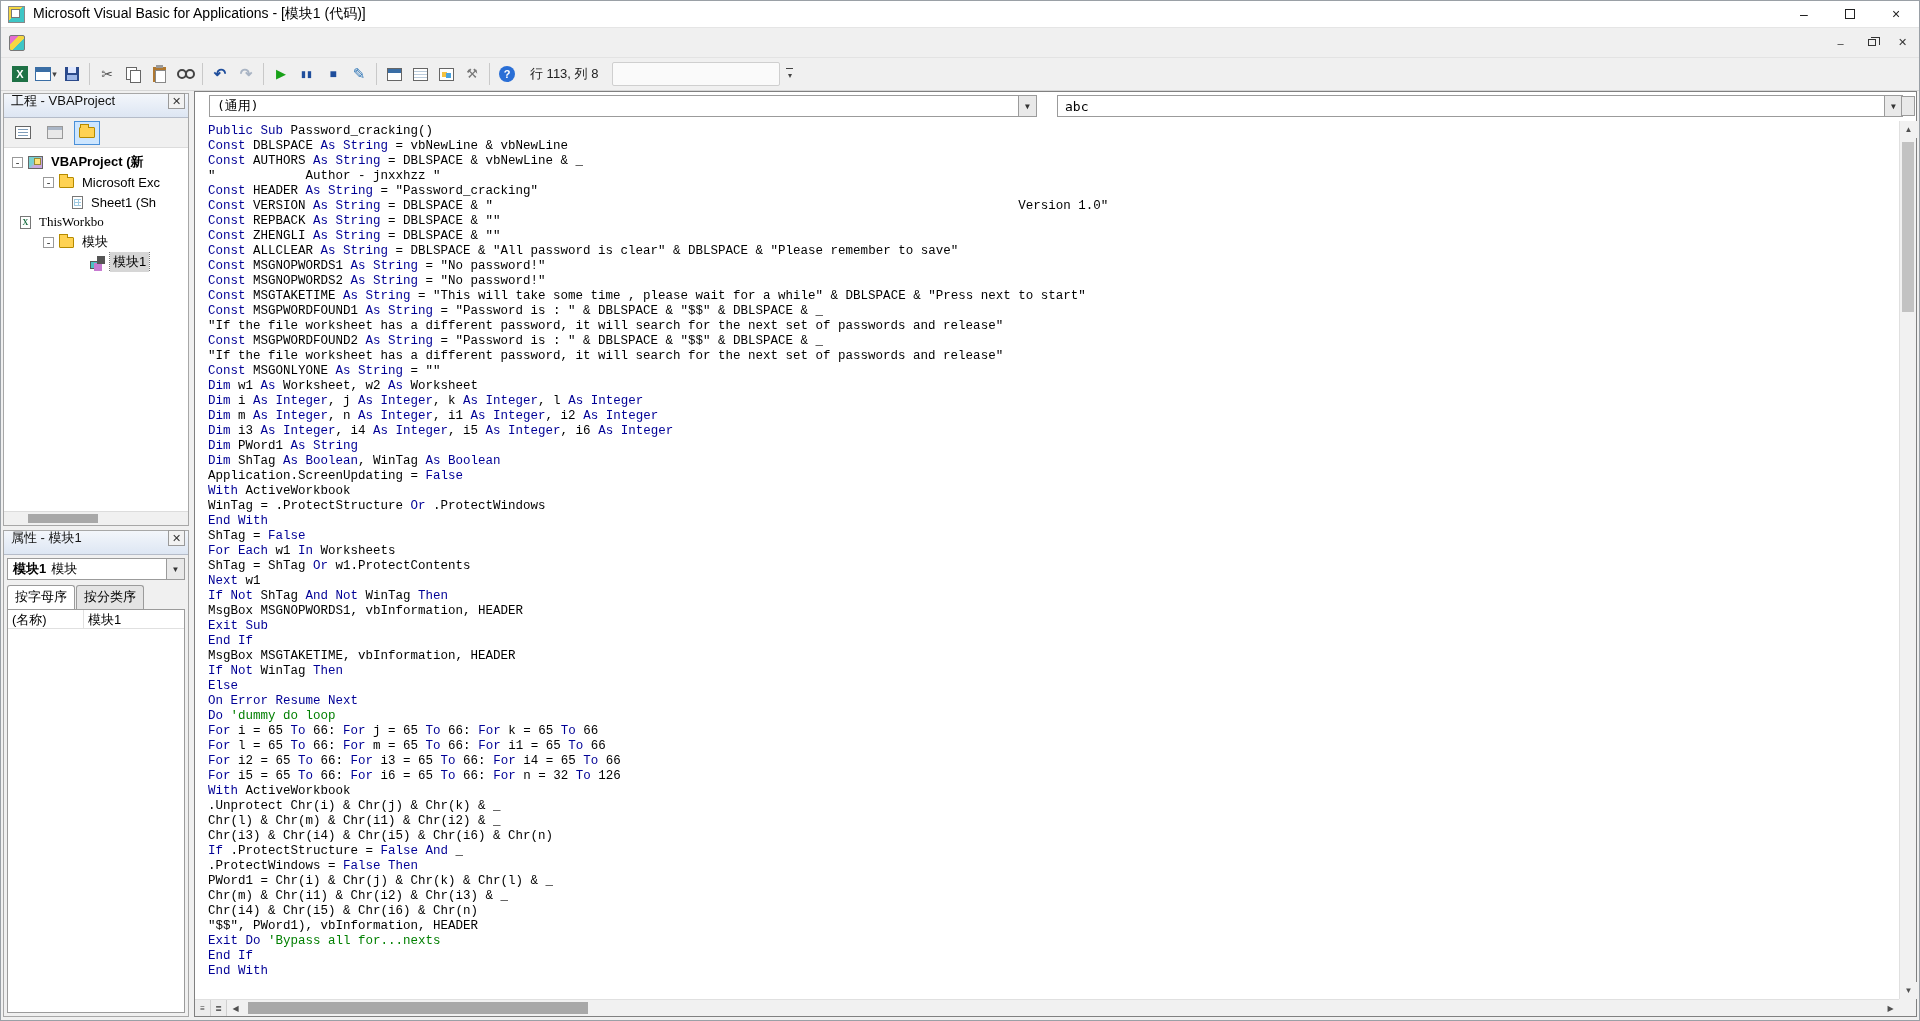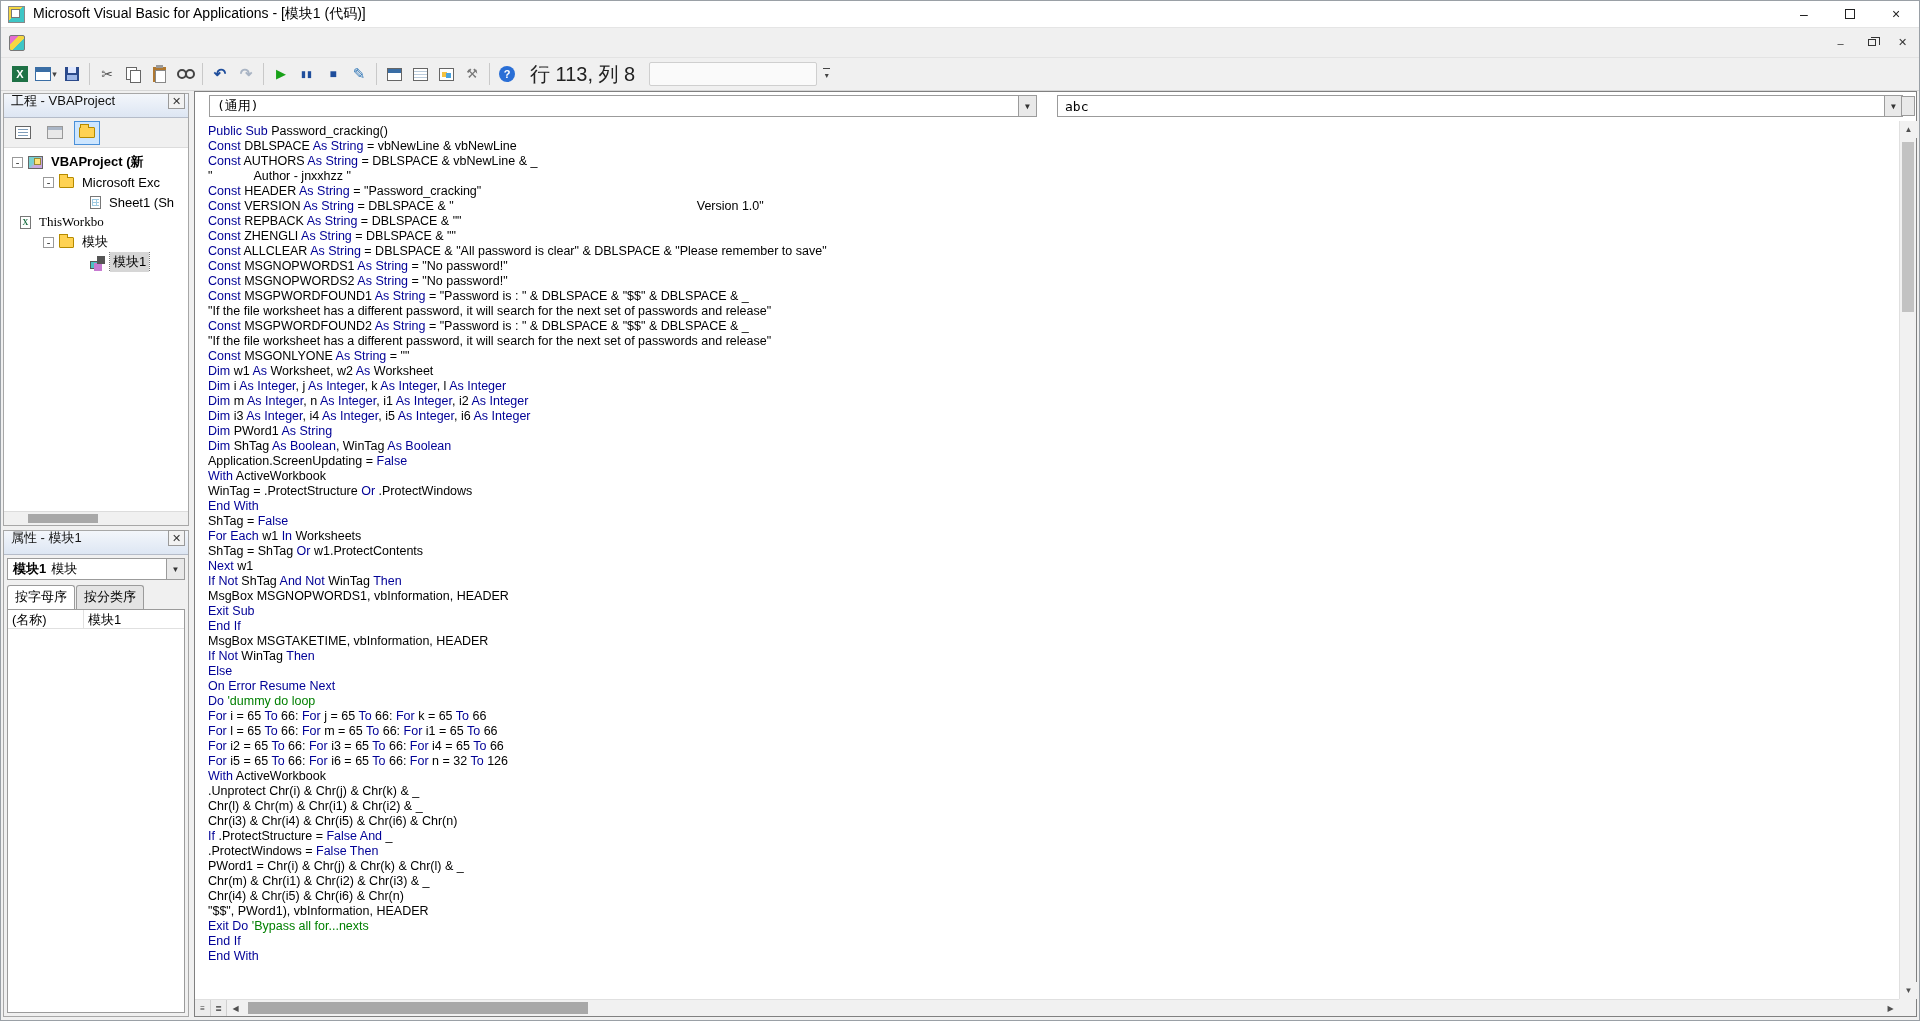--- a/index.html
+++ b/index.html
@@ -70,21 +70,21 @@
   .ic-project-explorer::before { content:""; position:absolute; left:0; top:0; right:0; height:4px; background:#3a6ea5; }
   .ic-properties-window { border:1px solid #666; width:15px; height:13px;
     background:repeating-linear-gradient(#fff 0 2px,#bcd 2px 3px); }
   .ic-object-browser { border:1px solid #666; background:#fff; width:15px; height:13px; }
   .ic-object-browser::before { content:""; position:absolute; left:2px; top:3px; width:5px; height:5px; background:#f5c242; }
   .ic-object-browser::after { content:""; position:absolute; right:2px; bottom:2px; width:5px; height:5px; background:#4aa3df; }
   .ic-toolbox::before { content:"\2692"; color:#777; font-size:13px; }
   .ic-help { width:16px; height:16px; border-radius:50%; background:#2a6fd6; color:#fff;
     font-weight:bold; font-size:11px; }
   .ic-help::before { content:"?"; }
-  #line-col { font-size:20px; color:#222; margin:0 14px 0 10px; white-space:nowrap; }
+  #line-col { font-size:13px; color:#222; margin:0 14px 0 10px; white-space:nowrap; }
   #tb-well { width:168px; height:24px; background:#fafafa; border:1px solid #cfcfcf; border-radius:2px; }
   #tb-chevron { width:15px; height:26px; display:flex; flex-direction:column; align-items:center;
     justify-content:center; font-size:8px; color:#444; margin-left:2px; }
   #tb-chevron::before { content:""; width:7px; height:1px; background:#444; margin-bottom:2px; }
 
   
   .panel { position:absolute; left:2px; width:186px; background:#f0f0f0; border:1px solid #a7a7a7; }
   #project-panel { top:92px; height:433px; display:flex; flex-direction:column; }
   #properties-panel { top:529px; bottom:3px; display:flex; flex-direction:column; }
   .phead { height:24px; background:linear-gradient(#f3f6fb,#dde6f3); border-bottom:1px solid #b5bcc9;
@@ -157,21 +157,21 @@
     border-bottom:1px solid #a0a0a0; }
   .ccombo { position:absolute; top:3px; height:22px; background:#fff; border:1px solid #9b9b9b;
     display:flex; align-items:center; font-family:"DejaVu Sans Mono",monospace; font-size:13px; }
   #combo-left { left:14px; width:828px; }
   #combo-right { left:862px; width:846px; }
   .ccombo .txt { padding-left:7px; white-space:pre; }
   #split-box { position:absolute; right:1px; top:4px; width:14px; height:20px; background:#e9e9e9;
     border:1px solid #9b9b9b; }
   #code-area { position:absolute; left:0; top:29px; right:17px; bottom:17px; background:#fff;
     overflow:hidden; padding:3px 0 0 13px; }
-  .cl { white-space:pre; font-family:Liberation Sans, sans-serif; font-size:12.5px; line-height:15px; }
+  .cl { white-space:pre; font-family:Liberation Mono, monospace; font-size:12.5px; line-height:15px; }
   .c-k { color:#000096; } .c-t { color:#000000; } .c-c { color:#007F00; }
 
   
   #vscroll { position:absolute; right:0; top:29px; width:17px; bottom:17px; background:#f1f1f1; border-left:1px solid #e0e0e0; }
   #vscroll .arr { position:absolute; left:0; width:17px; height:17px; display:flex; align-items:center;
     justify-content:center; font-size:8px; color:#505050; background:#f1f1f1; }
   #vscroll .up { top:0; } #vscroll .dn { bottom:0; }
   #vscroll .thumb { position:absolute; left:2px; right:2px; top:21px; height:170px; background:#c2c2c2; }
   #hscroll { position:absolute; left:0; right:17px; bottom:0; height:17px; background:#f1f1f1;
     border-top:1px solid #e0e0e0; display:flex; align-items:stretch; }
@@ -296,21 +296,21 @@
         <div class="trow" style="padding-left: 8px;">
           <span class="texp">-</span>
           <span class="ticon ti-project"></span>
           <span class="tlabel bold">VBAProject (新</span>
         </div>
         <div class="trow" style="padding-left: 39px;">
           <span class="texp">-</span>
           <span class="ticon ti-folder"></span>
           <span class="tlabel">Microsoft Exc</span>
         </div>
-        <div class="trow" style="padding-left: 70px;">
+        <div class="trow" style="padding-left: 52px;">
           <span class="texp-sp" style="width: 16px;"></span>
           <span class="ticon ti-sheet"></span>
           <span class="tlabel">Sheet1 (Sh</span>
         </div>
         <div class="trow" style=" font-family: Liberation Serif, serif;">
           <span class="texp-sp" style="width: 16px;"></span>
           <span class="ticon ti-workbook"></span>
           <span class="tlabel">ThisWorkbo</span>
         </div>
         <div class="trow" style="padding-left: 39px;">
@@ -370,20 +370,21 @@
           <div class="cl"><span class="c-k">Const </span><span class="c-t">DBLSPACE </span><span class="c-k">As String</span><span class="c-t"> = vbNewLine &amp; vbNewLine</span></div>
           <div class="cl"><span class="c-k">Const </span><span class="c-t">AUTHORS </span><span class="c-k">As String</span><span class="c-t"> = DBLSPACE &amp; vbNewLine &amp; _</span></div>
           <div class="cl"><span class="c-t">"            Author - jnxxhzz "</span></div>
           <div class="cl"><span class="c-k">Const </span><span class="c-t">HEADER </span><span class="c-k">As String</span><span class="c-t"> = "Password_cracking"</span></div>
           <div class="cl"><span class="c-k">Const </span><span class="c-t">VERSION </span><span class="c-k">As String</span><span class="c-t"> = DBLSPACE &amp; "                                                                      Version 1.0"</span></div>
           <div class="cl"><span class="c-k">Const </span><span class="c-t">REPBACK </span><span class="c-k">As String</span><span class="c-t"> = DBLSPACE &amp; ""</span></div>
           <div class="cl"><span class="c-k">Const </span><span class="c-t">ZHENGLI </span><span class="c-k">As String</span><span class="c-t"> = DBLSPACE &amp; ""</span></div>
           <div class="cl"><span class="c-k">Const </span><span class="c-t">ALLCLEAR </span><span class="c-k">As String</span><span class="c-t"> = DBLSPACE &amp; "All password is clear" &amp; DBLSPACE &amp; "Please remember to save"</span></div>
           <div class="cl"><span class="c-k">Const </span><span class="c-t">MSGNOPWORDS1 </span><span class="c-k">As String</span><span class="c-t"> = "No password!"</span></div>
           <div class="cl"><span class="c-k">Const </span><span class="c-t">MSGNOPWORDS2 </span><span class="c-k">As String</span><span class="c-t"> = "No password!"</span></div>
+          <div class="cl"><span class="c-k">Const </span><span class="c-t">MSGTAKETIME </span><span class="c-k">As String</span><span class="c-t"> = "This will take some time , please wait for a while" &amp; DBLSPACE &amp; "Press next to start"</span></div>
           <div class="cl"><span class="c-k">Const </span><span class="c-t">MSGPWORDFOUND1 </span><span class="c-k">As String</span><span class="c-t"> = "Password is : " &amp; DBLSPACE &amp; "$$" &amp; DBLSPACE &amp; _</span></div>
           <div class="cl"><span class="c-t">"If the file worksheet has a different password, it will search for the next set of passwords and release"</span></div>
           <div class="cl"><span class="c-k">Const </span><span class="c-t">MSGPWORDFOUND2 </span><span class="c-k">As String</span><span class="c-t"> = "Password is : " &amp; DBLSPACE &amp; "$$" &amp; DBLSPACE &amp; _</span></div>
           <div class="cl"><span class="c-t">"If the file worksheet has a different password, it will search for the next set of passwords and release"</span></div>
           <div class="cl"><span class="c-k">Const </span><span class="c-t">MSGONLYONE </span><span class="c-k">As String</span><span class="c-t"> = ""</span></div>
           <div class="cl"><span class="c-k">Dim </span><span class="c-t">w1 </span><span class="c-k">As </span><span class="c-t">Worksheet, w2 </span><span class="c-k">As </span><span class="c-t">Worksheet</span></div>
           <div class="cl"><span class="c-k">Dim </span><span class="c-t">i </span><span class="c-k">As Integer</span><span class="c-t">, j </span><span class="c-k">As Integer</span><span class="c-t">, k </span><span class="c-k">As Integer</span><span class="c-t">, l </span><span class="c-k">As Integer</span></div>
           <div class="cl"><span class="c-k">Dim </span><span class="c-t">m </span><span class="c-k">As Integer</span><span class="c-t">, n </span><span class="c-k">As Integer</span><span class="c-t">, i1 </span><span class="c-k">As Integer</span><span class="c-t">, i2 </span><span class="c-k">As Integer</span></div>
           <div class="cl"><span class="c-k">Dim </span><span class="c-t">i3 </span><span class="c-k">As Integer</span><span class="c-t">, i4 </span><span class="c-k">As Integer</span><span class="c-t">, i5 </span><span class="c-k">As Integer</span><span class="c-t">, i6 </span><span class="c-k">As Integer</span></div>
           <div class="cl"><span class="c-k">Dim </span><span class="c-t">PWord1 </span><span class="c-k">As String</span></div>

